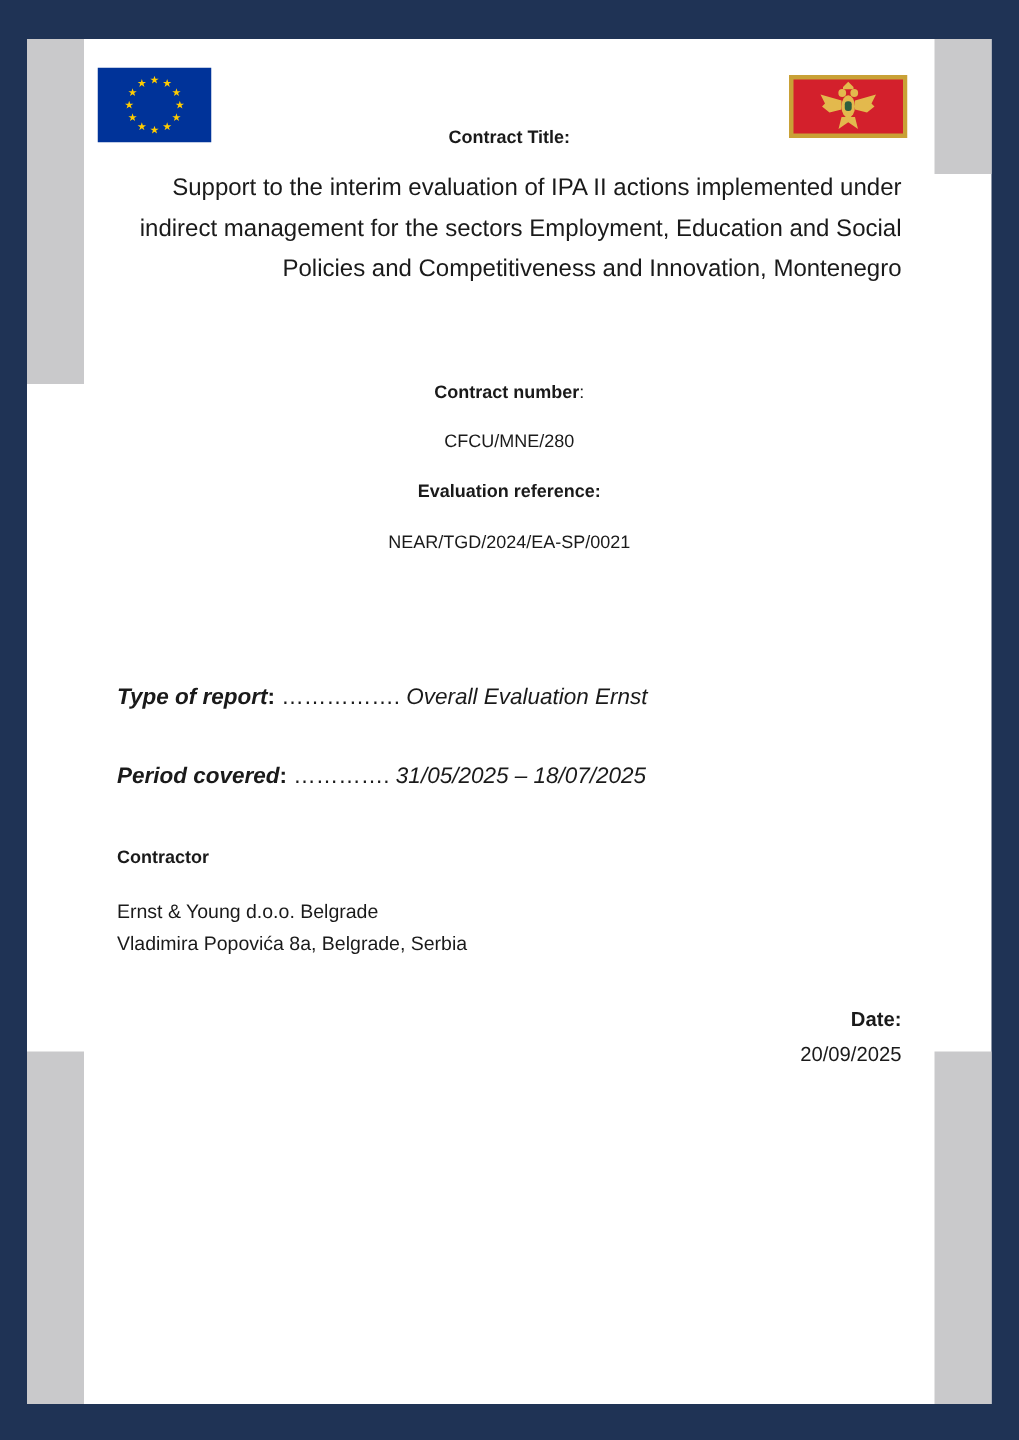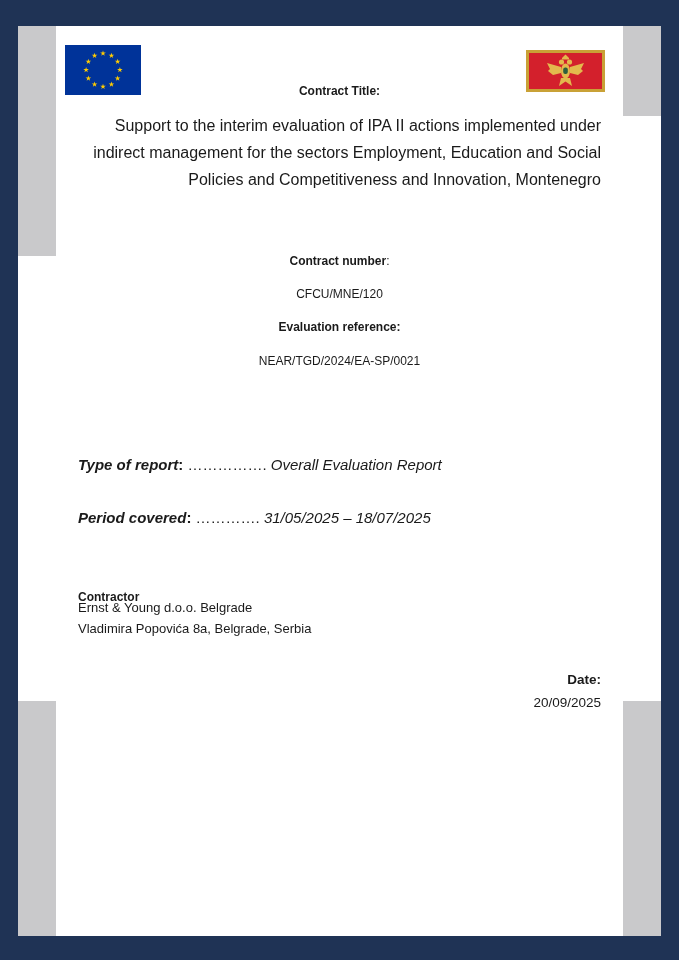--- a/index.html
+++ b/index.html
@@ -86,36 +86,36 @@
 
   <div class="abs center bold label15" style="top:58px;">Contract Title:</div>
 
   <div class="abs center title-par" style="top:86px;text-align:right;">
     <span class="inner">Support to the interim evaluation of IPA II actions implemented under indirect management for the sectors Employment, Education and Social Policies and Competitiveness and Innovation, Montenegro</span>
   </div>
 
   <div class="abs center label15" style="top:228px;">
     <span class="bold">Contract number</span><span>:</span>
   </div>
-  <div class="abs center label15" style="top:261px;">CFCU/MNE/120</div>
+  <div class="abs center label15" style="top:261px;">CFCU/MNE/280</div>
 
   <div class="abs center bold label15" style="top:294px;">Evaluation reference:</div>
   <div class="abs center label15" style="top:328px;">NEAR/TGD/2024/EA-SP/0021</div>
 
   <div class="abs row15" style="top:430px;">
     <span class="bold italic">Type of report</span><span class="bold">: </span><span>…………….</span>
-    <span class="italic">Overall Evaluation Report</span>
+    <span class="italic">Overall Evaluation Ernst</span>
   </div>
 
   <div class="abs row15" style="top:483px;">
     <span class="bold italic">Period covered</span><span class="bold">: </span><span>………….</span>
     <span class="italic">31/05/2025 – 18/07/2025</span>
   </div>
 
-  <div class="abs bold label15" style="top:564px;">Contractor</div>
+  <div class="abs bold label15" style="top:538px;">Contractor</div>
   <div class="abs small-lines" style="top:571px;">
     <div>Ernst &amp; Young d.o.o. Belgrade</div>
     <div>Vladimira Popovića 8a, Belgrade, Serbia</div>
   </div>
 
   <div class="abs right date-block" style="top:626px;">
     <div class="bold">Date:</div>
     <div>20/09/2025</div>
   </div>
 

